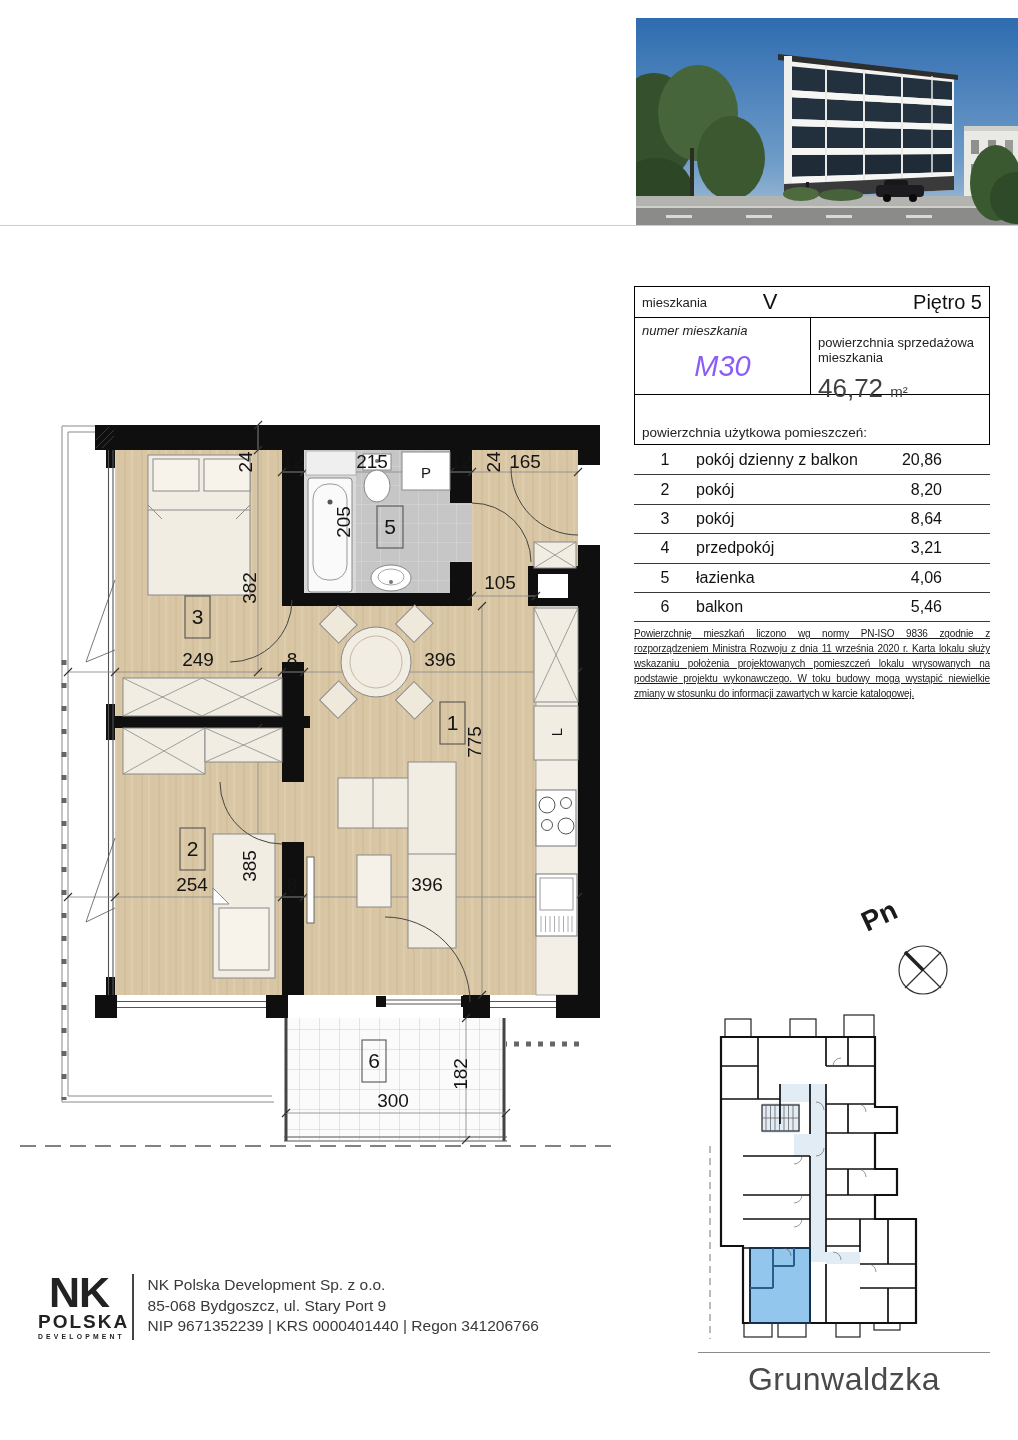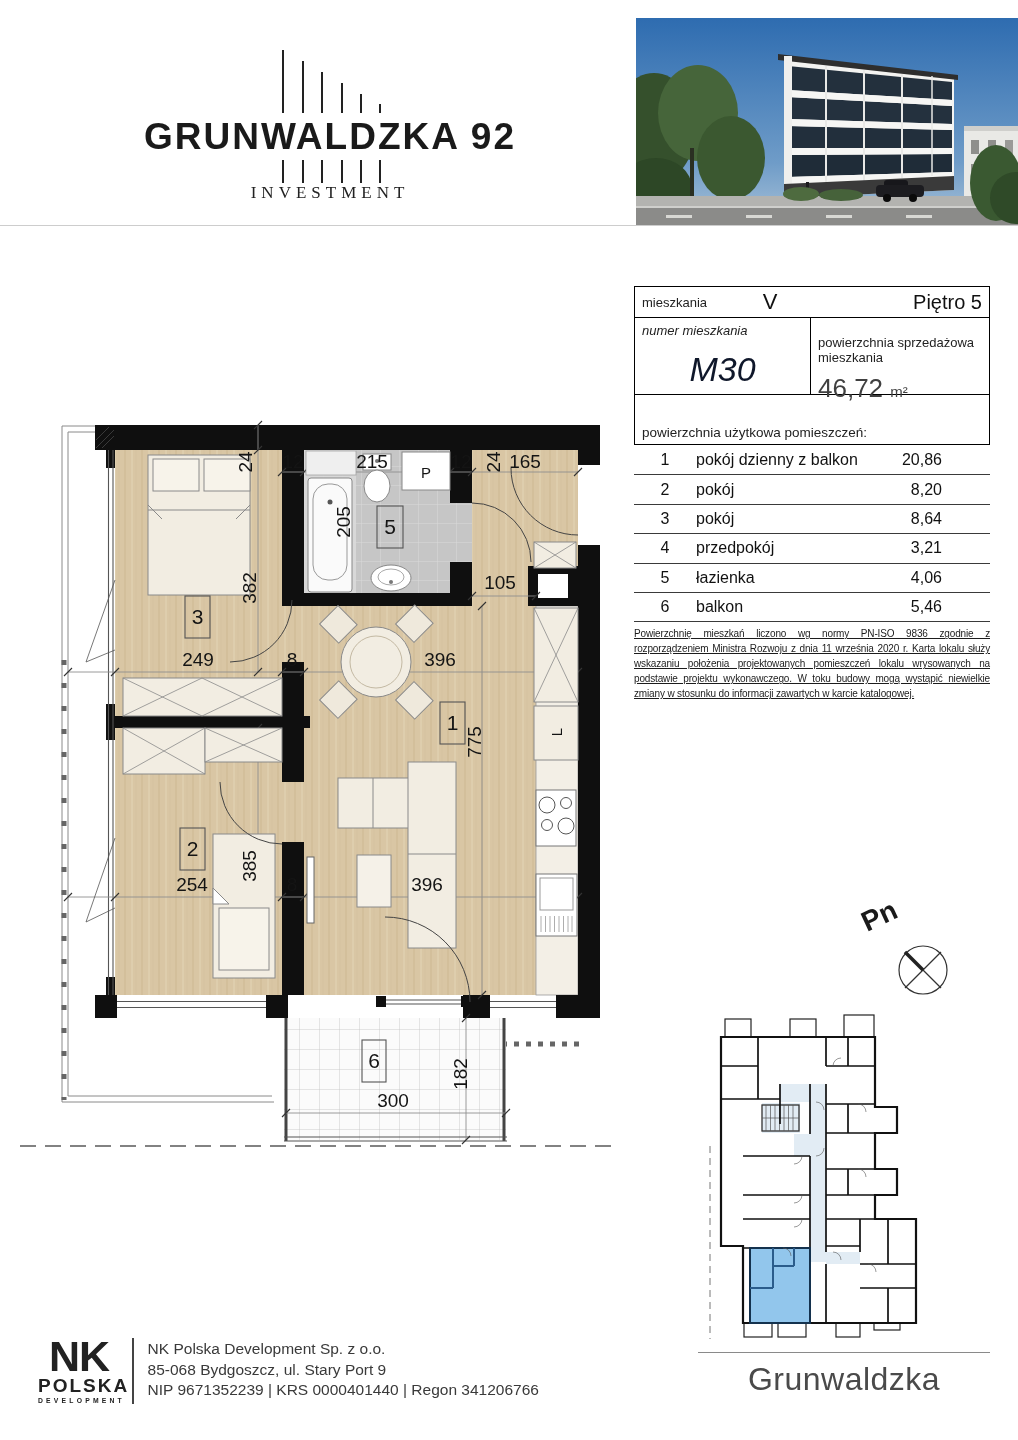--- a/index.html
+++ b/index.html
@@ -18,69 +18,53 @@
   #info{position:absolute;left:634px;top:286px;width:356px;}
   #info-box{border:1.3px solid #000;}
   .irow1{position:relative;display:flex;align-items:center;height:30px;border-bottom:1.2px solid #000;}
   .lab{font-size:13px;color:#222;}
   .irow1 .lab{padding-left:7px;}
   .kond-v{position:absolute;left:95px;width:80px;text-align:center;font-size:22px;color:#111;}
   .pietro{margin-left:auto;padding-right:7px;font-size:20px;color:#111;}
   .irow2{display:flex;height:76px;border-bottom:1.2px solid #000;}
   .cell-l{width:176px;border-right:1.2px solid #000;padding:5px 7px 0 7px;box-sizing:border-box;font-style:italic;}
   .cell-r{flex:1;padding:5px 7px 0 7px;box-sizing:border-box;margin-top:12px;}
-  .m30{text-align:center;font-size:34px;margin-top:12px;color:#0f172a;}
+  .m30{text-align:center;font-size:29px;margin-top:12px;color:#8b5cf6;}
   .area-val{text-align:left;font-size:26px;margin-top:8px;color:#404040;}
   .area-val .unit{font-size:15px;}
   .irow3{height:25px;line-height:25px;margin-top:24px;}
   .irow3 .lab{padding-left:7px;font-size:13.5px;}
   #room-list{margin-top:1px;}
   .rrow{display:flex;align-items:center;height:28.4px;border-bottom:1.1px solid #3a3a3a;font-size:16px;}
   .rno{width:62px;text-align:center;}
   .rname{flex:1;}
   .rarea{width:96px;text-align:right;padding-right:48px;box-sizing:border-box;}
   #disclaimer{margin-top:4px;font-size:10px;line-height:15px;text-align:justify;
               color:#1c1c1c;letter-spacing:-0.15px;text-decoration:underline;}
   
   #main-plan{position:absolute;left:20px;top:410px;}
   #north{position:absolute;left:845px;top:882px;}
   #mini-plan{position:absolute;left:698px;top:1006px;}
   #street{position:absolute;left:698px;top:1352px;width:292px;}
   #street .line{height:1px;background:#8a8a8a;margin-bottom:8px;}
   #street .txt{text-align:center;font-size:32px;color:#4a4a4a;letter-spacing:0.5px;}
   
-  #footer{position:absolute;left:38px;top:1336px;display:flex;align-items:stretch;}
+  #footer{position:absolute;left:38px;top:1272px;display:flex;align-items:stretch;}
   #nk-logo{width:82px;text-align:center;color:#222;}
   #nk-big{font-size:43px;font-weight:700;letter-spacing:-1px;line-height:40px;}
   #nk-polska{font-size:19px;font-weight:700;letter-spacing:2px;line-height:20px;}
   #nk-dev{font-size:6.8px;letter-spacing:3.2px;font-weight:600;line-height:10px;}
   #f-divider{width:1.6px;background:#444;margin:2px 14px 2px 12px;}
   #f-text{font-size:15.5px;line-height:20.5px;color:#3a3a3a;padding-top:3px;}
 </style>
 </head>
 <body>
 
 <div id="page">
 
-  <div id="logo">
-    <div class="bar" style="left:152px;top:10px;height:63px;"></div>
-    <div class="bar" style="left:172px;top:21px;height:52px;"></div>
-    <div class="bar" style="left:191px;top:32px;height:41px;"></div>
-    <div class="bar" style="left:211px;top:43px;height:30px;"></div>
-    <div class="bar" style="left:230px;top:54px;height:19px;"></div>
-    <div class="bar" style="left:249px;top:64px;height:9px;"></div>
-    <div id="wordmark">GRUNWALDZKA 92</div>
-    <div class="bar" style="left:152px;top:120px;height:23px;"></div>
-    <div class="bar" style="left:172px;top:120px;height:23px;"></div>
-    <div class="bar" style="left:191px;top:120px;height:23px;"></div>
-    <div class="bar" style="left:211px;top:120px;height:23px;"></div>
-    <div class="bar" style="left:230px;top:120px;height:23px;"></div>
-    <div class="bar" style="left:249px;top:120px;height:23px;"></div>
-    <div id="investment">INVESTMENT</div>
-  </div>
 
   <svg id="photo" viewBox="0 0 382 207">
     <defs>
       <linearGradient id="sky" x1="0" y1="0" x2="0" y2="1">
         <stop offset="0" stop-color="#2e6cb0"></stop>
           <stop offset="0.7" stop-color="#6f9cc8"></stop>
           <stop offset="1" stop-color="#a9c2d8"></stop>
       </linearGradient>
     </defs>
     <rect width="382" height="207" fill="url(#sky)"></rect>

